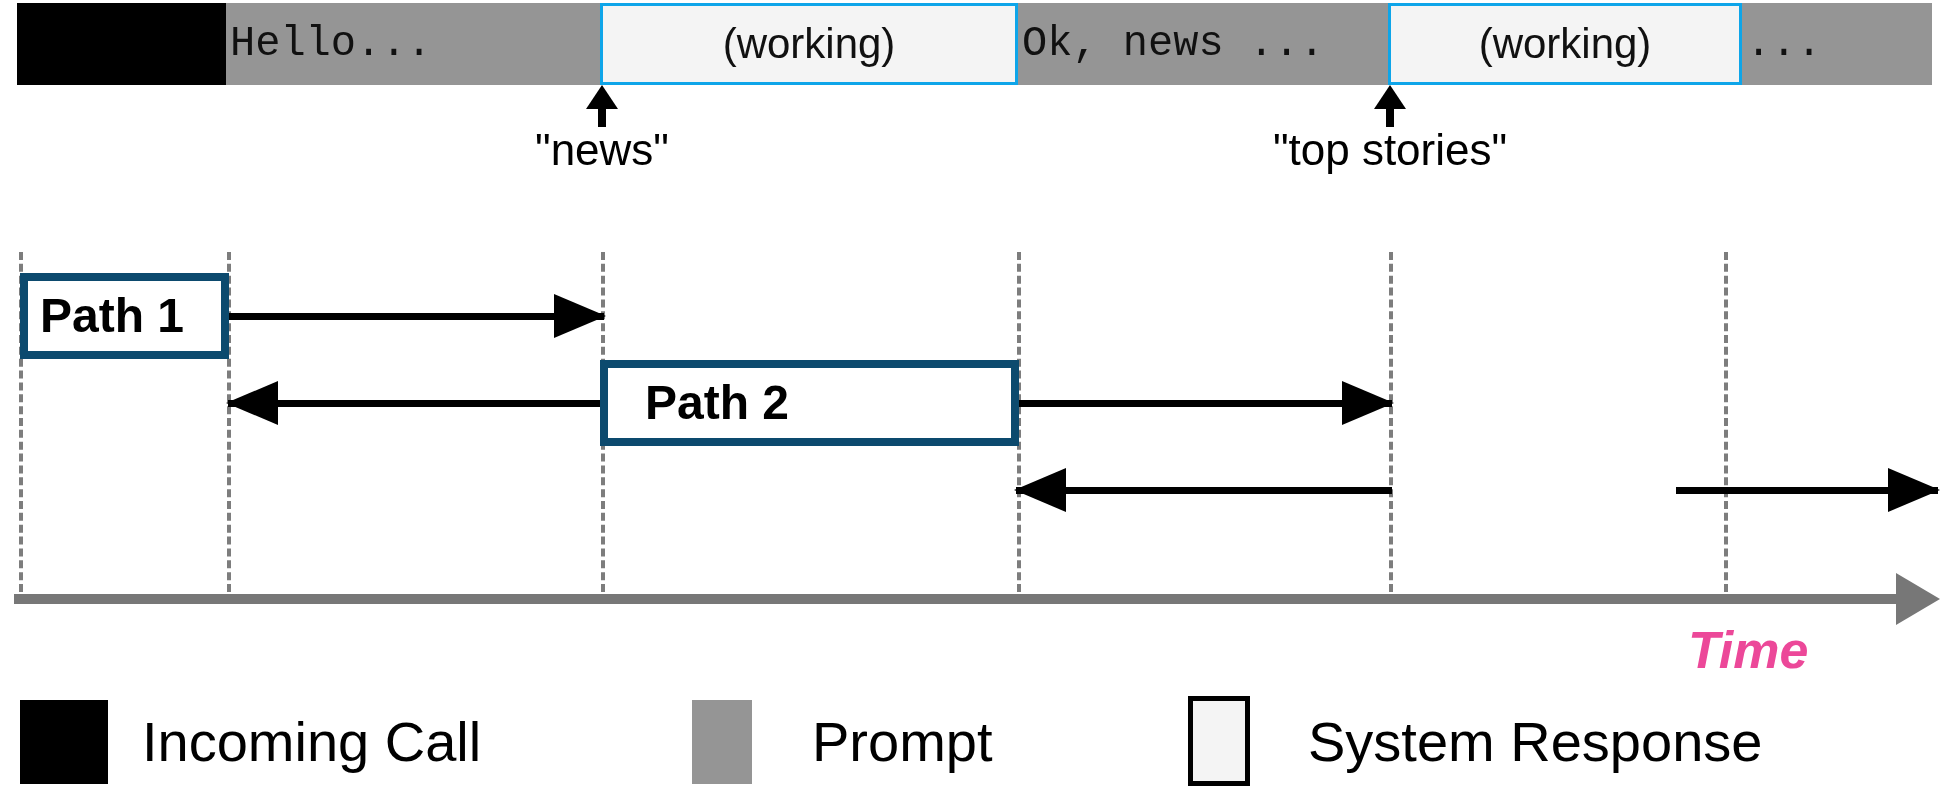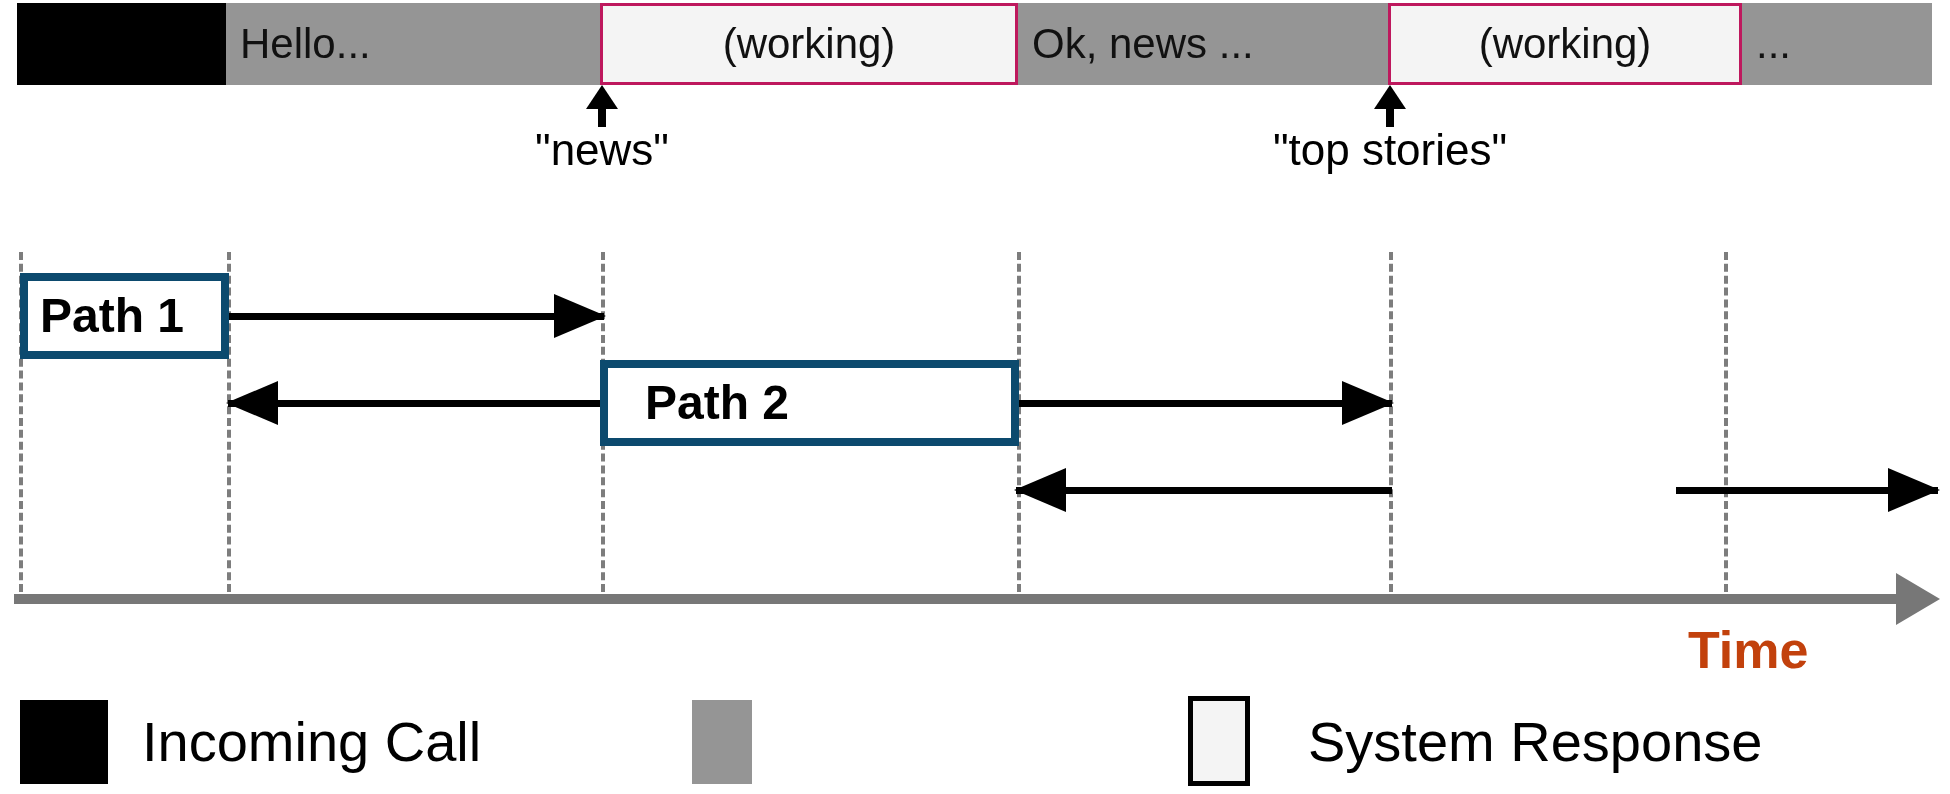--- a/index.html
+++ b/index.html
@@ -27,36 +27,37 @@
   .strip {
     position: absolute;
     top: 3px;
     height: 82px;
     box-sizing: border-box;
   }
   .seg-black { background: #000000; }
   .seg-gray  { background: #959595; }
   .seg-white {
     background: #f4f4f4;
-    border: 3px solid #be185d;
+    border: 3px solid #0ea5e9;
   }
   .seg-label {
     position: absolute;
     left: 0; right: 0;
     top: 50%;
     transform: translateY(-50%);
     text-align: center;
     font-size: 42px;
     line-height: 1;
     color: #111111;
     white-space: nowrap;
   }
   .seg-label.left {
     text-align: left;
-    padding-left: 14px;
+    padding-left: 4px;
+    font-family: Liberation Mono, monospace;
   }
 
   
   .callout {
     position: absolute;
   }
   .callout .shaft {
     position: absolute;
     left: 50%;
     margin-left: -4px;
@@ -154,21 +155,22 @@
     position: absolute;
     width: 0; height: 0;
     border-top: 26px solid transparent;
     border-bottom: 26px solid transparent;
     border-left: 44px solid #777777;
   }
   .axis-label {
     position: absolute;
     font-size: 52px;
     font-weight: bold;
-    color: #c2410c;
+    font-style: italic;
+    color: #ec4899;
     white-space: nowrap;
   }
 
   
   .legend-swatch {
     position: absolute;
     box-sizing: border-box;
   }
   .legend-swatch.sw-black { background: #000000; }
   .legend-swatch.sw-gray  { background: #959595; }
@@ -265,17 +267,18 @@
 
 
   <div class="axis-line" style="left:14px; top:594px; width:1884px;"></div>
   <div class="axis-head" style="left:1896px; top:573px;"></div>
   <div class="axis-label" style="left:1688px; top:620px;">Time</div>
 
   <div class="legend-swatch sw-black" style="left:20px; top:700px; width:88px; height:84px;"></div>
   <div class="legend-text" style="left:142px; top:714px;">Incoming Call</div>
 
   <div class="legend-swatch sw-gray" style="left:692px; top:700px; width:60px; height:84px;"></div>
+  <div class="legend-text" style="left:812px; top:714px;">Prompt</div>
 
   <div class="legend-swatch sw-white" style="left:1188px; top:696px; width:62px; height:90px;"></div>
   <div class="legend-text" style="left:1308px; top:714px;">System Response</div>
 
 </div>
 
 </body></html>

